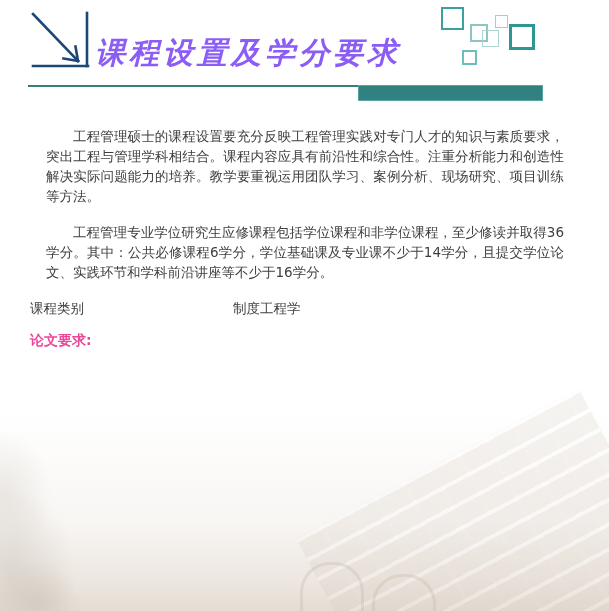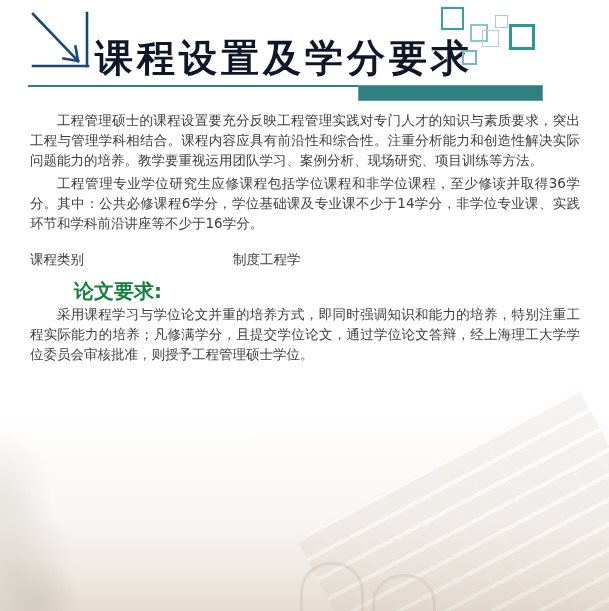--- a/index.html
+++ b/index.html
@@ -45,50 +45,50 @@
     border-radius:30px 30px 0 0;
     opacity:0.55;
     pointer-events:none;
   }
   .bg-arch.a1{left:300px;}
   .bg-arch.a2{left:372px;height:60px;}
   
   .corner-arrow{position:absolute;left:28px;top:9px;}
   .page-title{
     position:absolute;left:95px;top:33px;
-    font-size:38px;font-weight:bold;letter-spacing:4px;
-    color:#0f172a;white-space:nowrap;
+    font-size:30px;font-weight:bold;letter-spacing:4px;
+    color:#8b5cf6;white-space:nowrap;font-style:italic;
   }
   .decor-squares{position:absolute;left:0;top:0;width:609px;height:70px;pointer-events:none;}
   .sq{position:absolute;background:transparent;box-sizing:border-box;}
   .sq1{left:441px;top:7px;width:23px;height:23px;border:2.5px solid #3aa0a0;}
   .sq2{left:470px;top:24px;width:18px;height:18px;border:2px solid #8cc5c4;}
   .sq3{left:482px;top:30px;width:17px;height:17px;border:1.5px solid #abd6d4;}
   .sq4{left:495px;top:15px;width:13px;height:13px;border:1.5px solid #9ed0ce;}
   .sq5{left:509px;top:24px;width:26px;height:26px;border:3px solid #2e9693;}
   .sq6{left:462px;top:50px;width:15px;height:15px;border:2px solid #6fbcba;}
   .divider-line{position:absolute;left:28px;top:85px;width:515px;height:2px;background:#318180;}
   .divider-bar{position:absolute;left:358px;top:85px;width:185px;height:16px;background:#318180;border:1px solid #5aa3a1;box-sizing:border-box;}
   
   .content{
     position:absolute;left:30px;top:110px;width:550px;
     font-size:13.5px;line-height:20px;text-align:justify;
   }
-  .para{margin:0;text-indent:2em;}
+  .para{margin:16px;text-indent:2em;}
   .para+.para{margin-top:3px;}
   .course-table{margin-top:16px;}
   .tbl-header{display:flex;}
   .tbl-header .cat{width:65px;flex:none;}
   .tbl-header .name{flex:1;padding-left:138px;}
   .tbl-row{display:flex;}
   .tbl-row .cat{width:65px;flex:none;}
   .tbl-row .names{flex:1;text-align:justify;}
   .thesis-heading{
     margin-top:11px;
-    font-size:20px;font-weight:bold;color:#15803d;line-height:22px;margin-left:44px;
+    font-size:14px;font-weight:bold;color:#ec4899;line-height:22px;
   }
   .thesis-para{margin:2px 0 0 0;text-indent:2em;}
 </style>
 </head>
 <body>
 
 <div class="page">
 
   <div class="bg-wash"></div>
   <div class="bg-foliage"></div>
@@ -117,28 +117,27 @@
     <div class="sq sq5"></div>
     <div class="sq sq6"></div>
   </div>
 
   <div class="divider-line"></div>
   <div class="divider-bar"></div>
 
   <div class="content">
 
     <p class="para">工程管理硕士的课程设置要充分反映工程管理实践对专门人才的知识与素质要求，突出工程与管理学科相结合。课程内容应具有前沿性和综合性。注重分析能力和创造性解决实际问题能力的培养。教学要重视运用团队学习、案例分析、现场研究、项目训练等方法。</p>
-    <p class="para">工程管理专业学位研究生应修课程包括学位课程和非学位课程，至少修读并取得36学分。其中：公共必修课程6学分，学位基础课及专业课不少于14学分，非学位专业课、实践环节和学科前沿讲座等不少于16学分。</p>
+    <p class="para">工程管理专业学位研究生应修课程包括学位课程和非学位课程，至少修读并取得36学分。其中：公共必修课程6学分，学位基础课及专业课不少于14学分，且提交学位论文、实践环节和学科前沿讲座等不少于16学分。</p>
 
     <div class="course-table">
       <div class="tbl-header">
         <div class="cat">课程类别</div>
         <div class="name">制度工程学</div>
       </div>
       <div class="tbl-row">
       </div>
     </div>
 
     <div class="thesis-heading">论文要求:</div>
-    <p class="para thesis-para">采用课程学习与学位论文并重的培养方式，即同时强调知识和能力的培养，特别注重工程实际能力的培养；凡修满学分，且提交学位论文，通过学位论文答辩，经上海理工大学学位委员会审核批准，则授予工程管理硕士学位。</p>
 
   </div>
 </div>
 
 </body></html>

